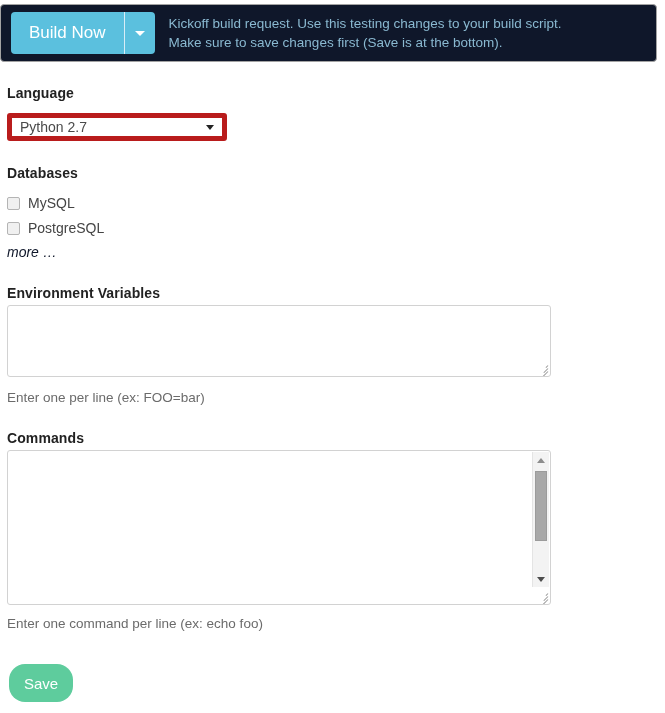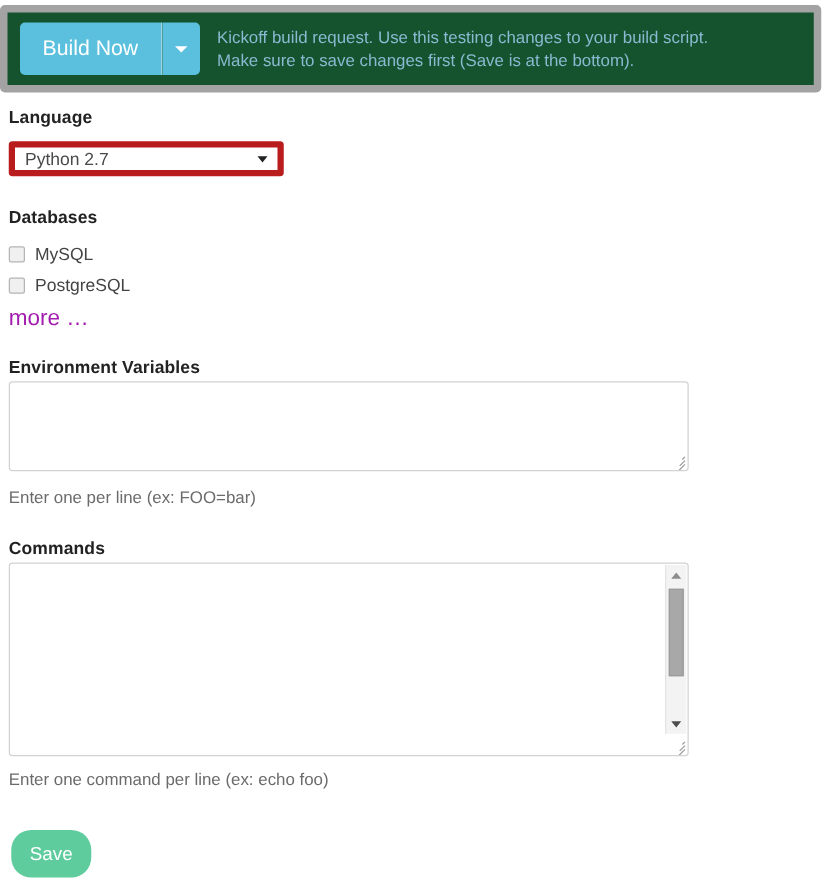--- a/index.html
+++ b/index.html
@@ -22,24 +22,24 @@
     height: 713px;
     box-sizing: border-box;
   }
 
   
   .build-alert {
     position: absolute;
     left: 0px;
     top: 4px;
     width: 657px;
-    height: 70px;
-    box-sizing: border-box;
-    background: #14532d;
-    border: 6px solid #a3a3a3;
+    height: 58px;
+    box-sizing: border-box;
+    background: #0f172a;
+    border: 1px solid #a3a3a3;
     border-radius: 4px;
     display: flex;
     align-items: center;
     padding: 0 10px;
   }
 
   .btn-group {
     display: flex;
     align-items: stretch;
     flex: 0 0 auto;
@@ -164,24 +164,25 @@
     margin-left: 8px;
     font-size: 14px;
     color: #444444;
     cursor: pointer;
   }
 
   .more-link {
     position: absolute;
     left: 7px;
     top: 244px;
-    font-size: 18px;
-    color: #a21caf;
+    font-size: 14px;
+    color: #0f172a;
     text-decoration: none;
     cursor: pointer;
+    font-style: italic;
   }
 
   
   .lbl-envvars { position: absolute; left: 7px; top: 285px; }
 
   .textarea-wrap {
     position: absolute;
     box-sizing: border-box;
     background: #ffffff;
     border: 1px solid #d2d2d2;

